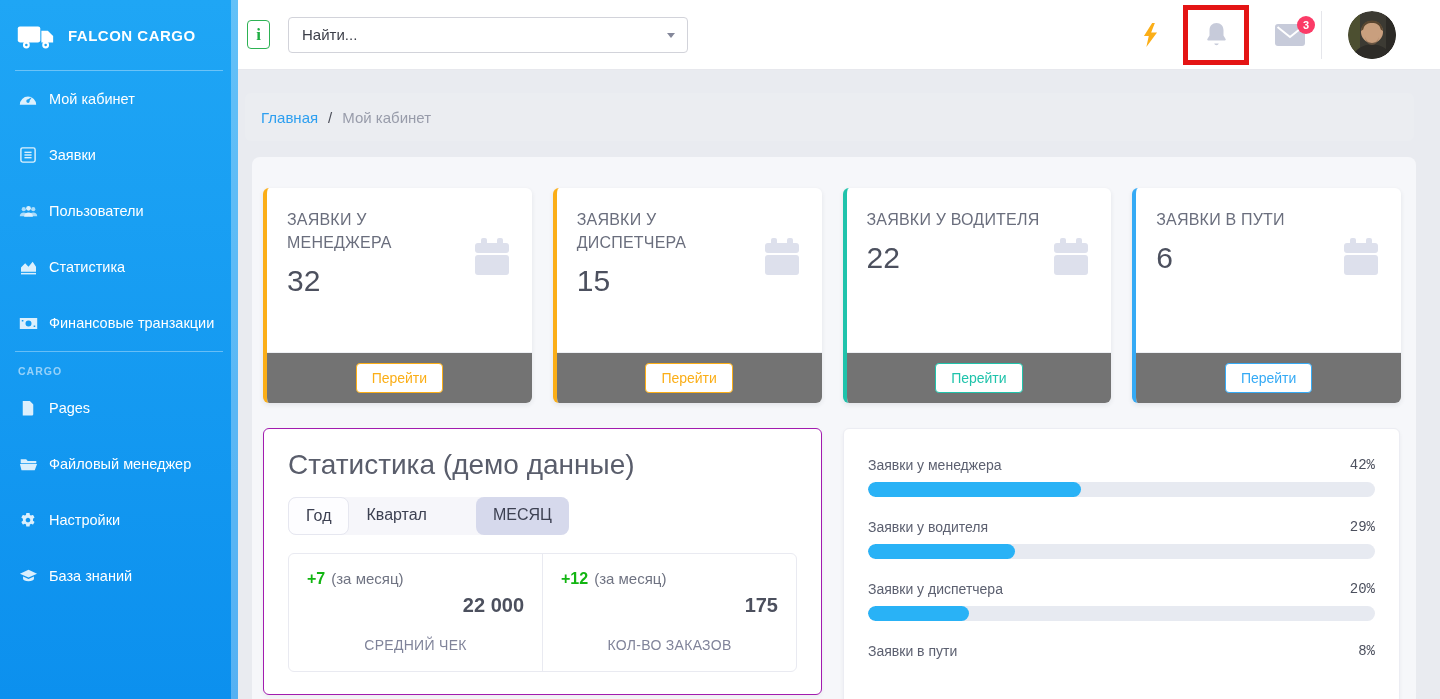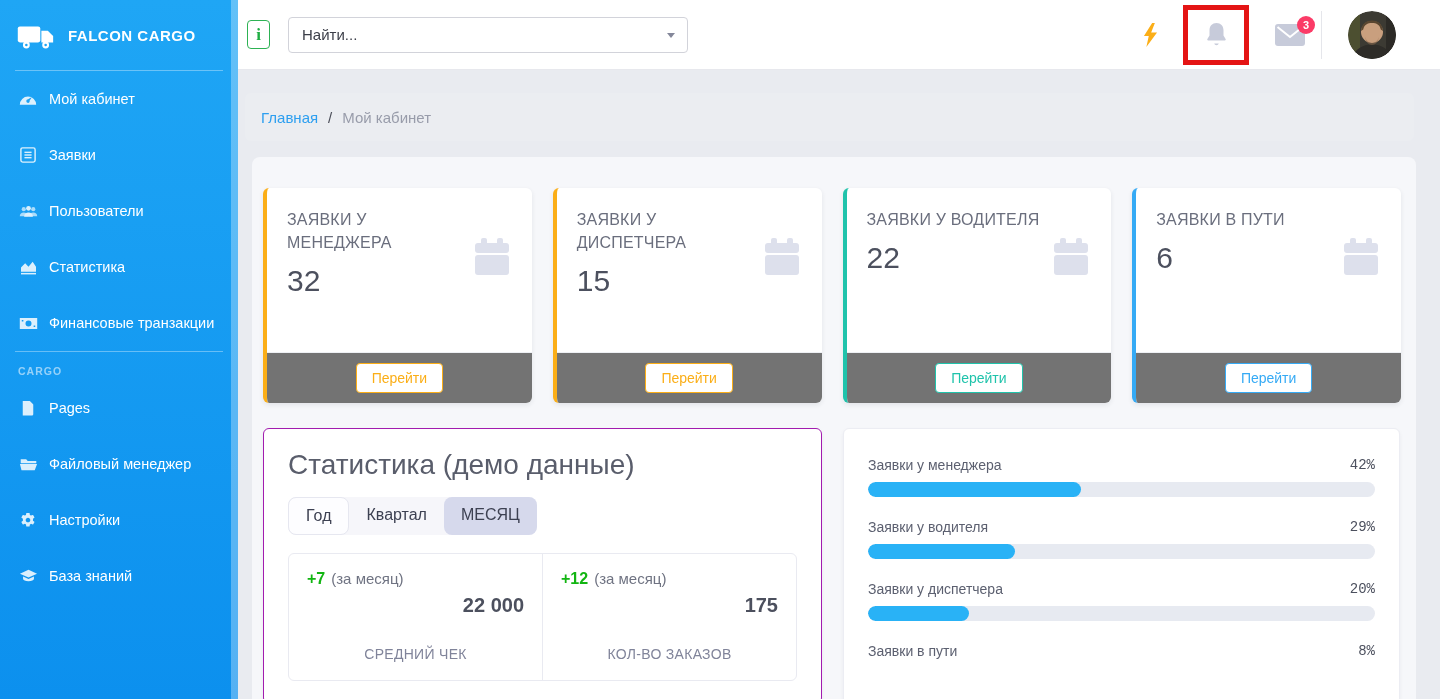--- a/index.html
+++ b/index.html
@@ -73,28 +73,28 @@
     border-radius:4px; padding:6px 15px; font-size:14px; font-family:inherit; cursor:pointer; }
 
   
   .stats-panel { position:absolute; left:11px; top:271px; width:559px; background:#fff;
     border:1px solid #a21caf; border-radius:6px; box-shadow:0 2px 4px rgba(30,40,60,.05);
     padding:20px 24px 22px; }
   .panel-title { font-size:28px; color:#595d6b; font-weight:normal; }
   .tab-group { margin-top:16px; display:inline-flex; background:#f6f6fa; border-radius:8px; }
   .tab { padding:9px 17px; font-size:16px; color:#3d4152; cursor:pointer; border-radius:8px; }
   .tab.ghost { background:#fdfdff; border:1px solid #e6e7f0; }
-  .tab.active { background:#d6d9ec; }
+  .tab.active { background:#d6d9ec;margin-left:32px; }
   .metrics { margin-top:18px; display:flex; border:1px solid #e9eaf1; border-radius:6px; }
   .m-cell { flex:1; padding:16px 18px 18px; }
   .m-cell + .m-cell { border-left:1px solid #e9eaf1; }
   .m-line1 { font-size:15px; color:#6f7382; }
   .m-delta { color:var(--delta,#12b512); font-weight:600; font-size:16px; margin-right:6px; }
   .m-value { text-align:right; font-size:20px; font-weight:600; color:#4c505e; margin-top:6px; }
-  .m-label { text-align:center; font-size:14px; color:#80849a; margin-top:29px; letter-spacing:.3px; }
+  .m-label { text-align:center; font-size:14px; color:#80849a; margin-top:20px; letter-spacing:.3px; }
 
   
   .status-panel { position:absolute; left:591px; top:271px; width:557px; height:370px; background:#fff;
     border:1px solid #ecedf3; border-radius:6px; box-shadow:0 2px 4px rgba(30,40,60,.05);
     padding:14px 24px; }
   .p-row { margin-top:14px; }
   .p-row + .p-row { margin-top:22px; }
   .p-head { display:flex; justify-content:space-between; font-size:14px; }
   .p-label { color:#5c6070; }
   .p-pct { color:#4c505e;font-family:Liberation Mono, monospace; }

